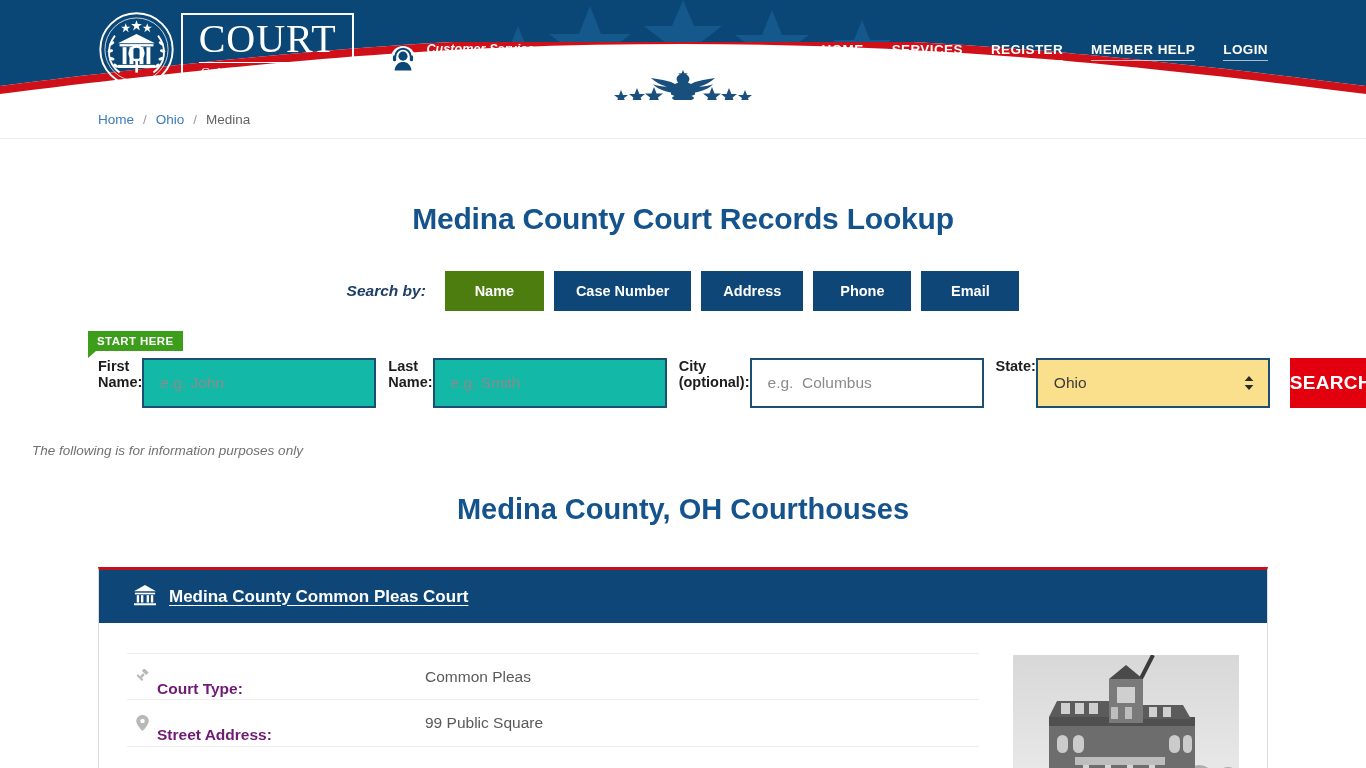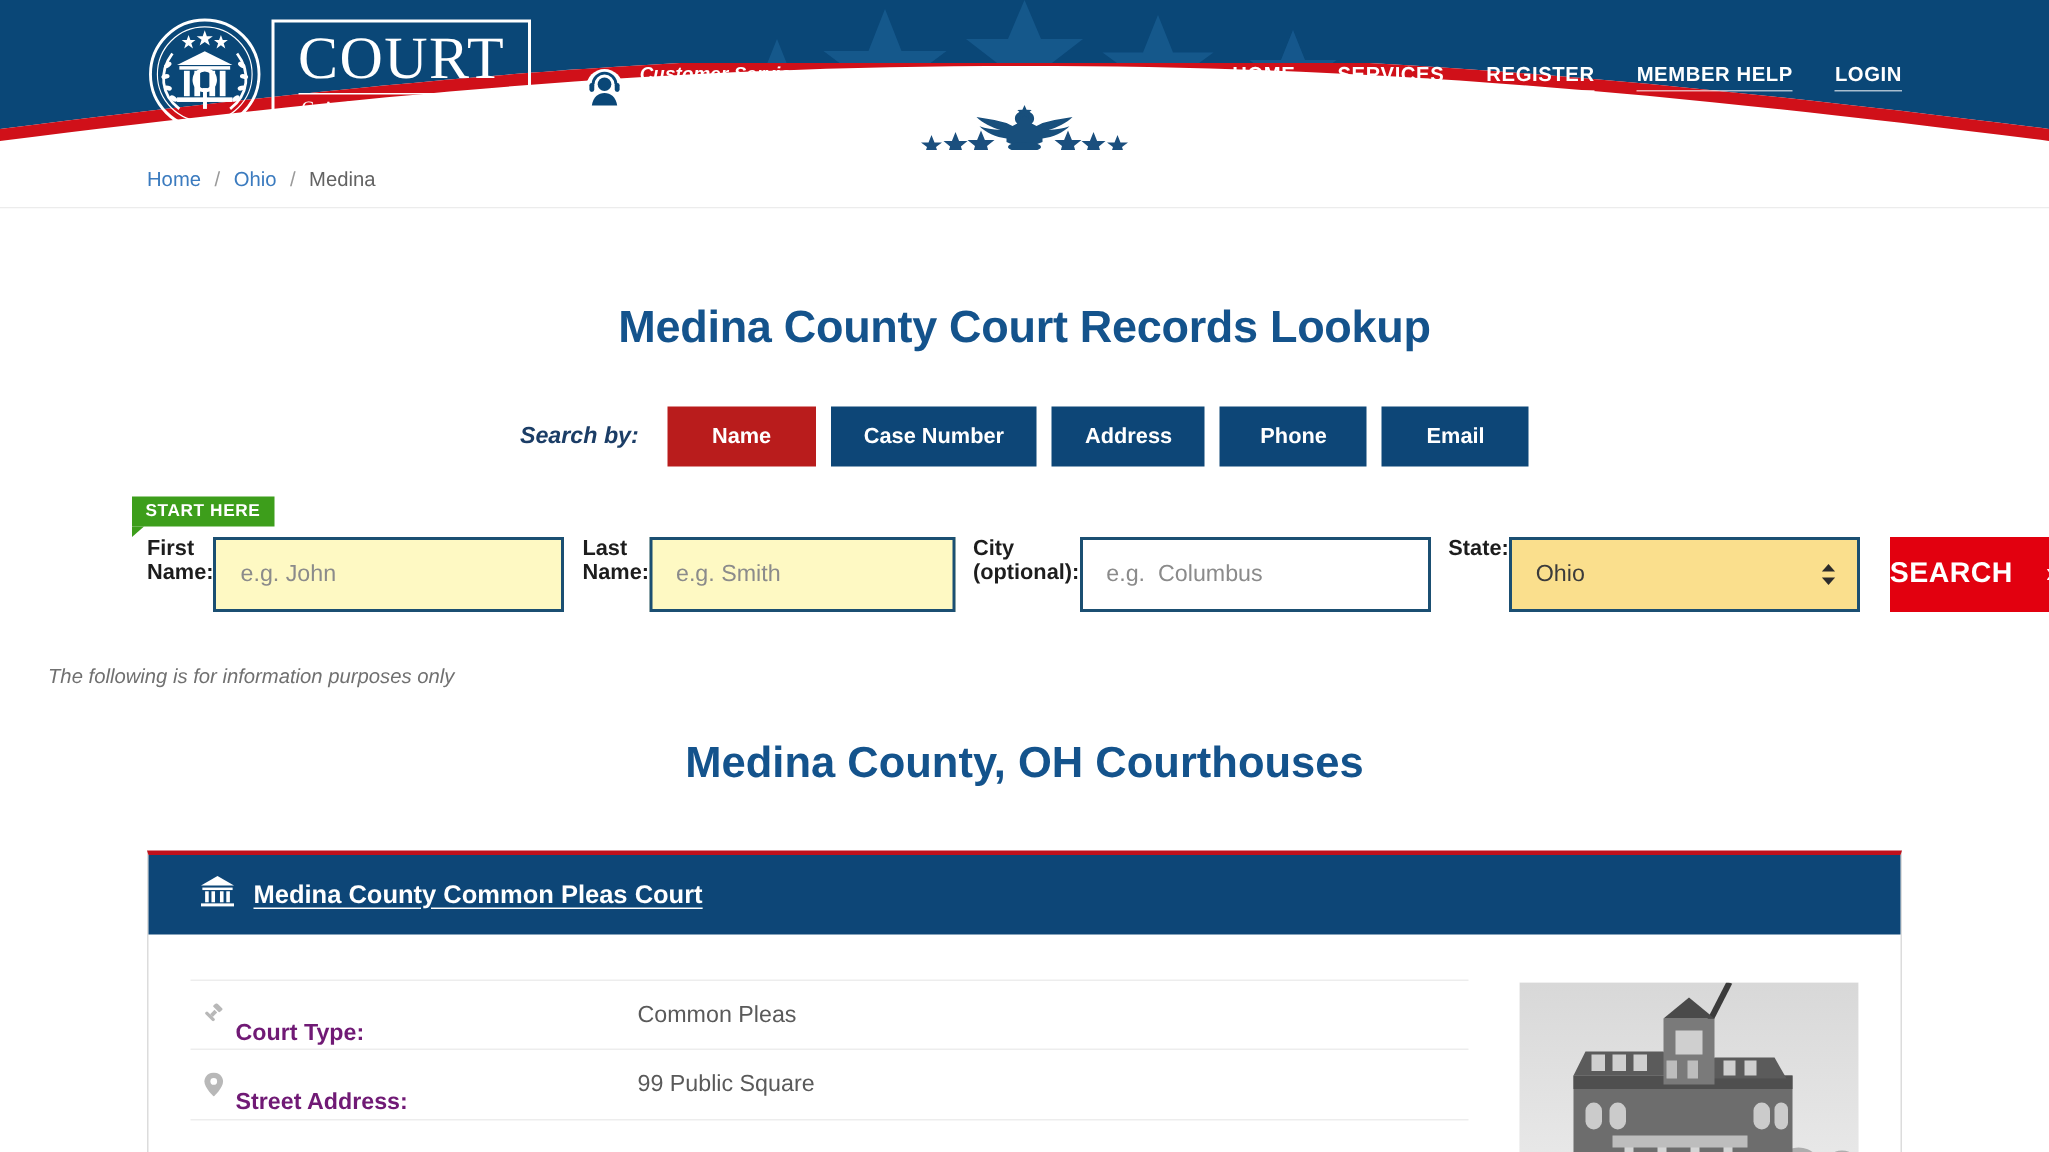--- a/index.html
+++ b/index.html
@@ -141,21 +141,21 @@
     margin-right: 9px;
   }
   .tab {
     background:#0d4677; color:#fff;
     font-size: 14.5px; font-weight: bold;
     border: none; cursor: pointer;
     height: 40px; padding: 0 22px;
     display:flex; align-items:center; justify-content:center;
     min-width: 98px;
   }
-  .tab.active { background:#b91c1c; min-width: 99px; }
+  .tab.active { background:#4d7c0f; min-width: 99px; }
 
   
   .form-zone { position: relative; margin-top: 20px; }
   .start-here {
     position:absolute; left: 88px; top: 0px;
     background:#3d9e1b; color:#fff;
     font-size: 11.5px; font-weight: bold; letter-spacing: .4px;
     padding: 4px 9px 4px 9px;
     display:inline-block;
   }
@@ -171,31 +171,31 @@
     gap: 12px;
   }
   .field { display:flex; flex-direction:row; }
   .field-label {
     font-size: 14.5px; font-weight: bold; color:#1d1d1d;
     margin-bottom: 7px;
   }
   .inp {
     height: 50px;
     border: 2px solid #1b4f72;
-    background: #fef9c3;
+    background: #14b8a6;
     font-size: 15.5px;
     color:#3b3b3b;
     padding: 0 16px;
     font-family: "Liberation Sans", sans-serif;
     outline: none;
   }
   .inp::placeholder { color:#8b8b8b; }
   .inp.white { background:#ffffff; }
   .f-first { width: 234px; }
-  .f-last  { width: 204px; }
+  .f-last  { width: 234px; }
   .f-city  { width: 234px; }
   .sel-box {
     height: 50px; width: 234px;
     border: 2px solid #1b4f72;
     background:#fadf8d;
     display:flex; align-items:center;
     padding: 0 16px;
     font-size: 15.5px; color:#3b3b3b;
     cursor: pointer;
     position: relative;

